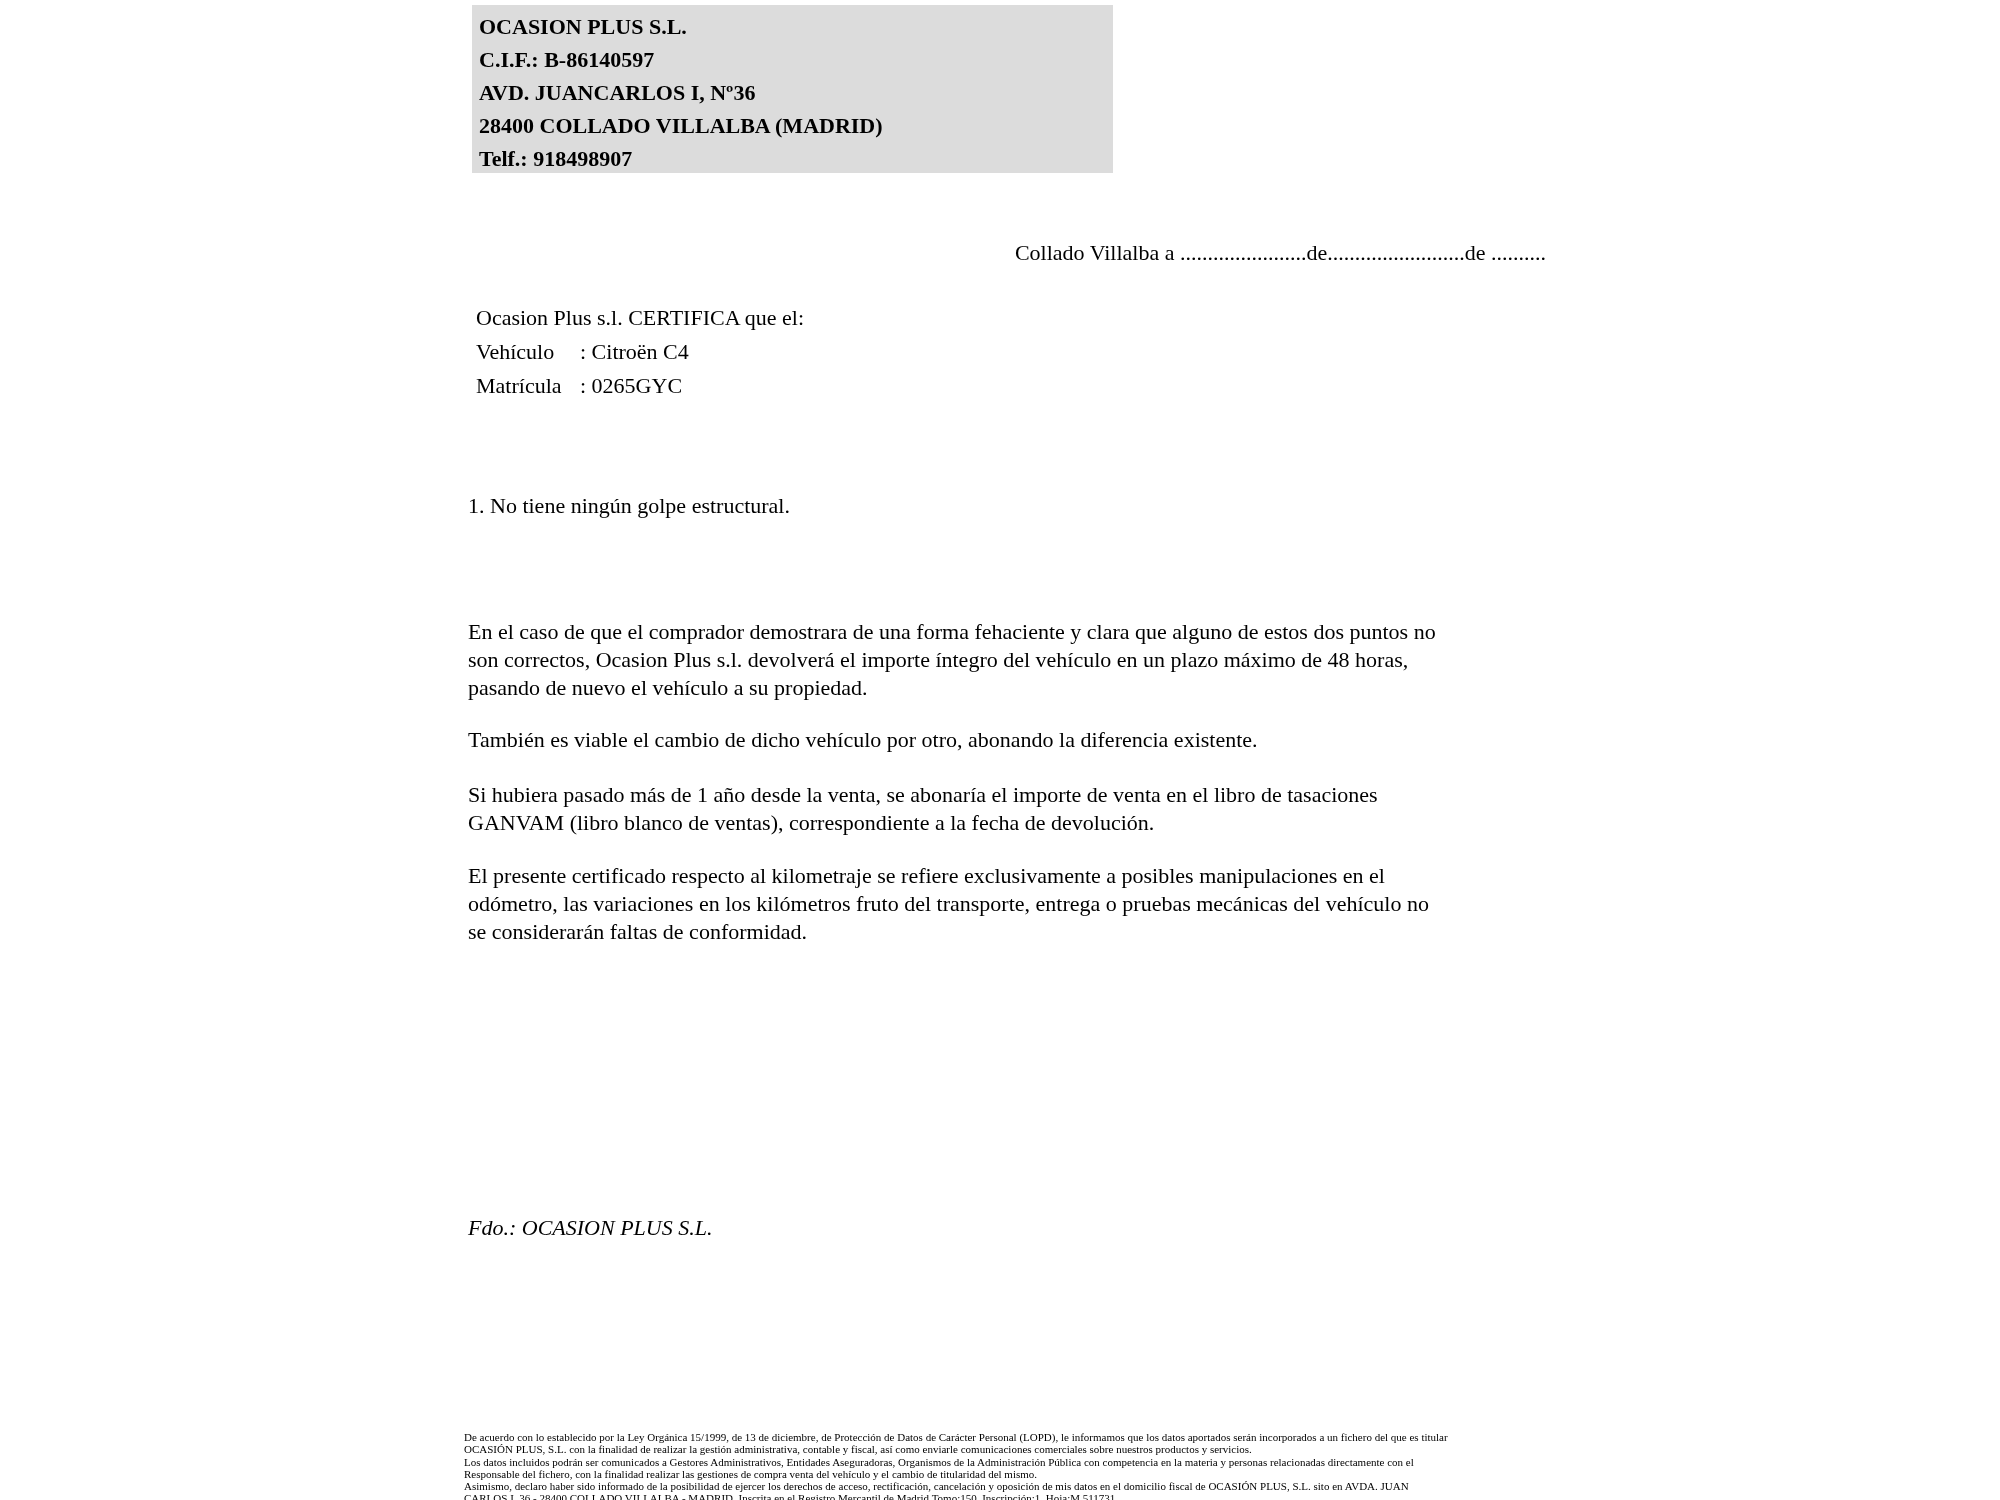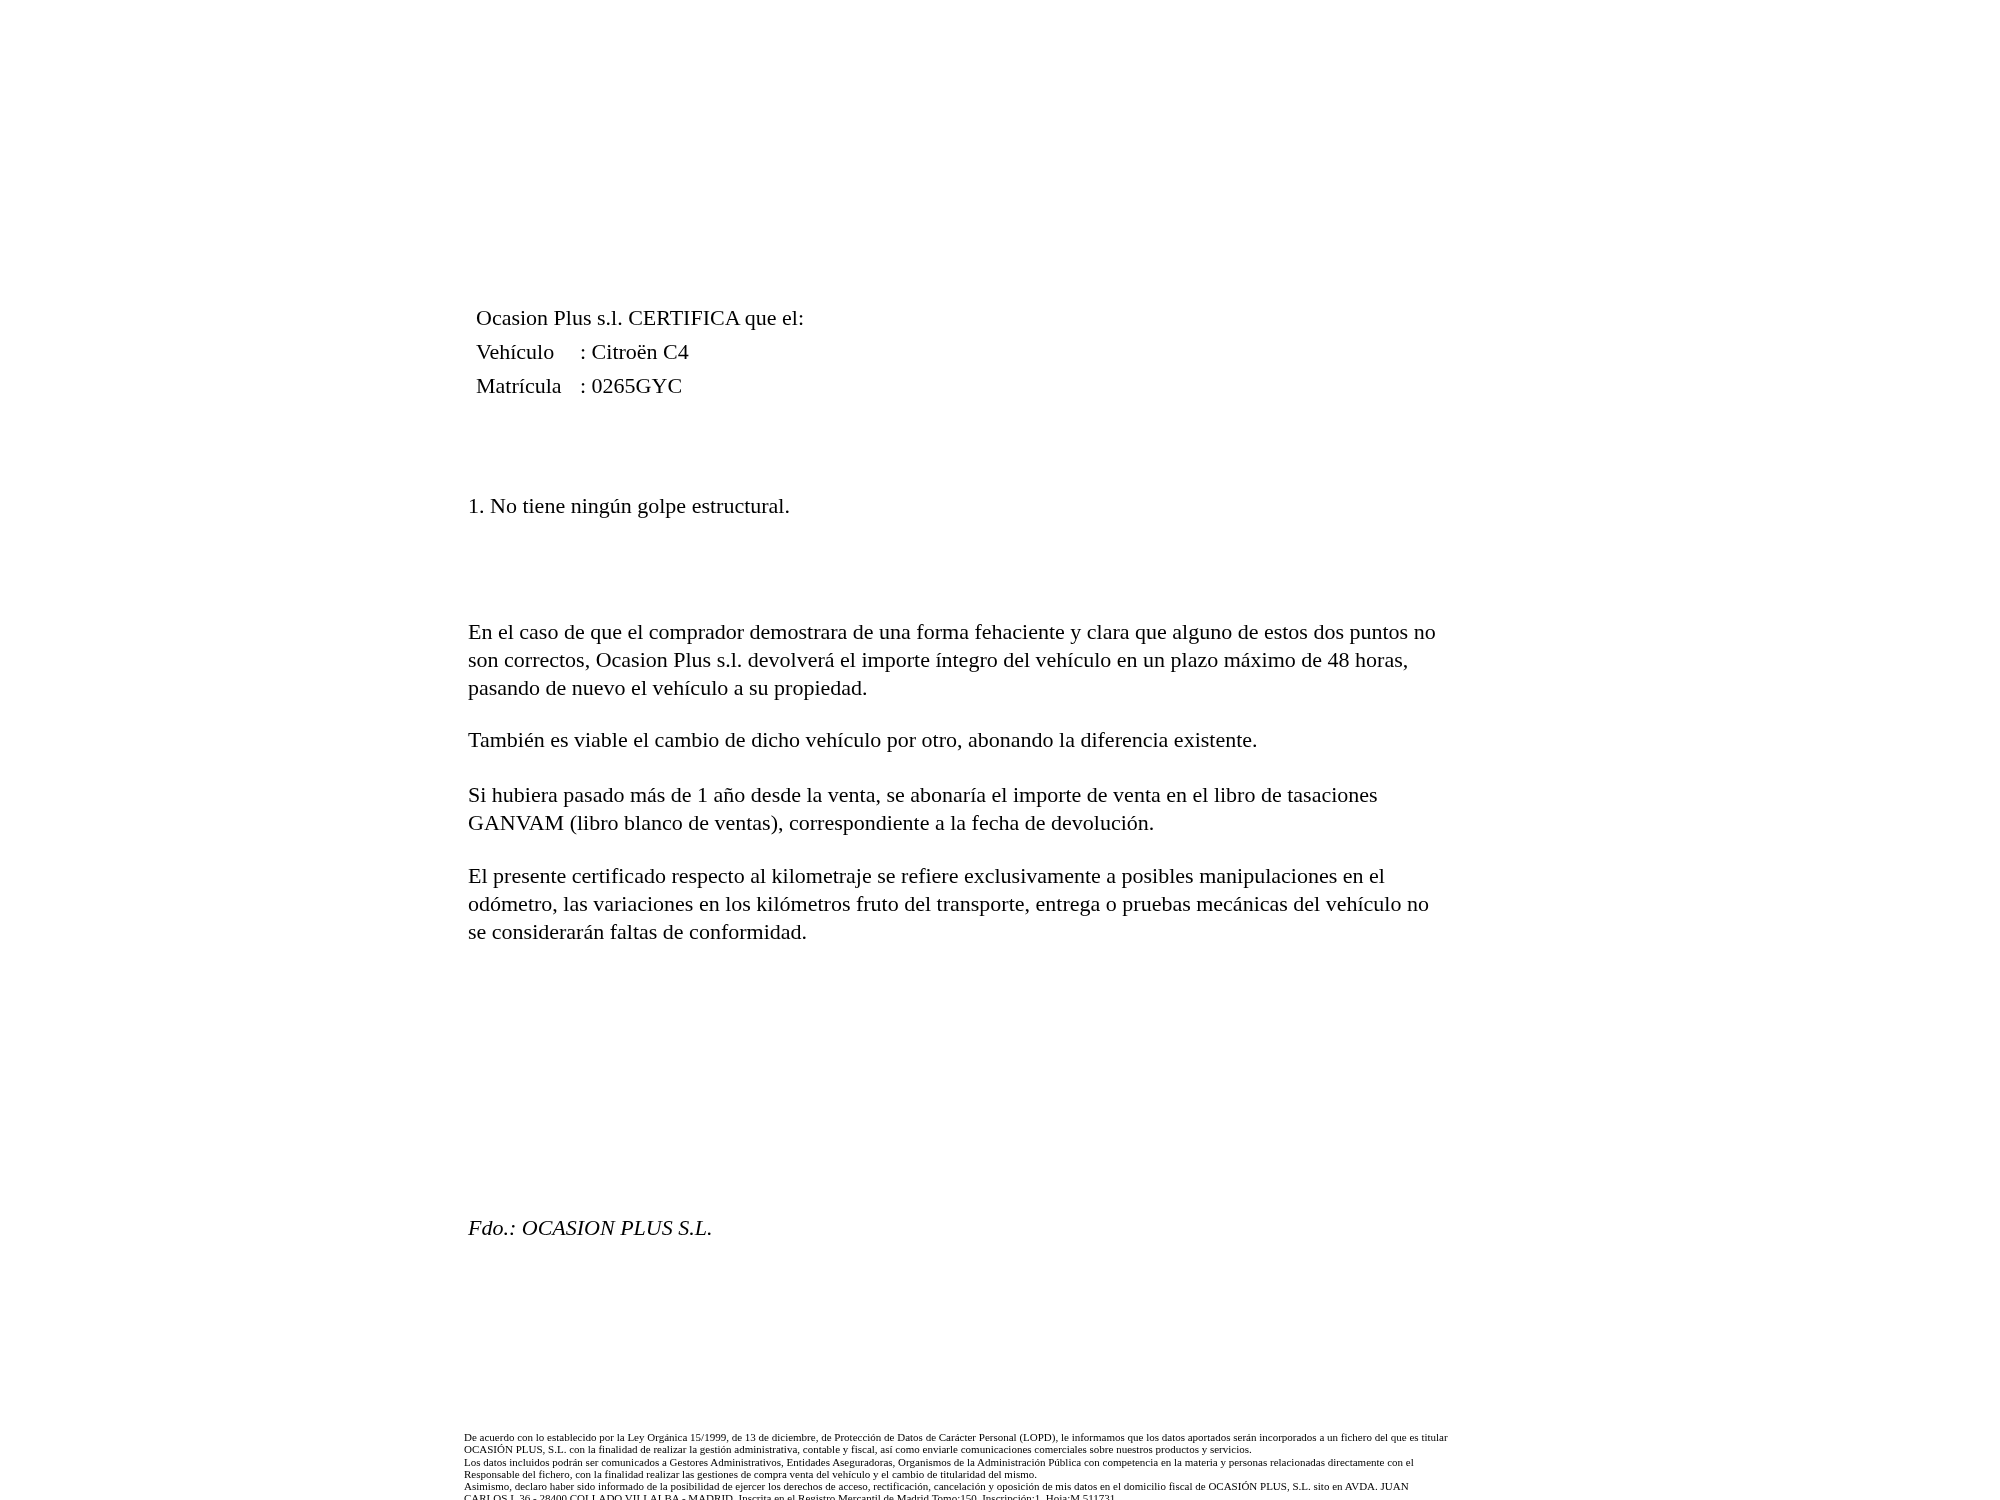--- a/index.html
+++ b/index.html
@@ -79,21 +79,29 @@
     font-size: 11px;
     line-height: 12.3px;
     white-space: pre-line;
   }
 </style>
 </head>
 <body>
 
 <div class="page">
 
+  <div class="header-box">
+    <div>OCASION PLUS S.L.</div>
+    <div>C.I.F.: B-86140597</div>
+    <div>AVD. JUANCARLOS I, Nº36</div>
+    <div>28400 COLLADO VILLALBA (MADRID)</div>
+    <div>Telf.: 918498907</div>
+  </div>
 
+  <div class="date-line">Collado Villalba a .......................de.........................de ..........</div>
 
   <div class="cert-block">
     <div>Ocasion Plus s.l. CERTIFICA que el:</div>
     <div class="cert-row">
       <span class="label">Vehículo</span><span>: Citroën C4</span>
     </div>
     <div class="cert-row">
       <span class="label">Matrícula</span><span>: 0265GYC</span>
     </div>
   </div>

